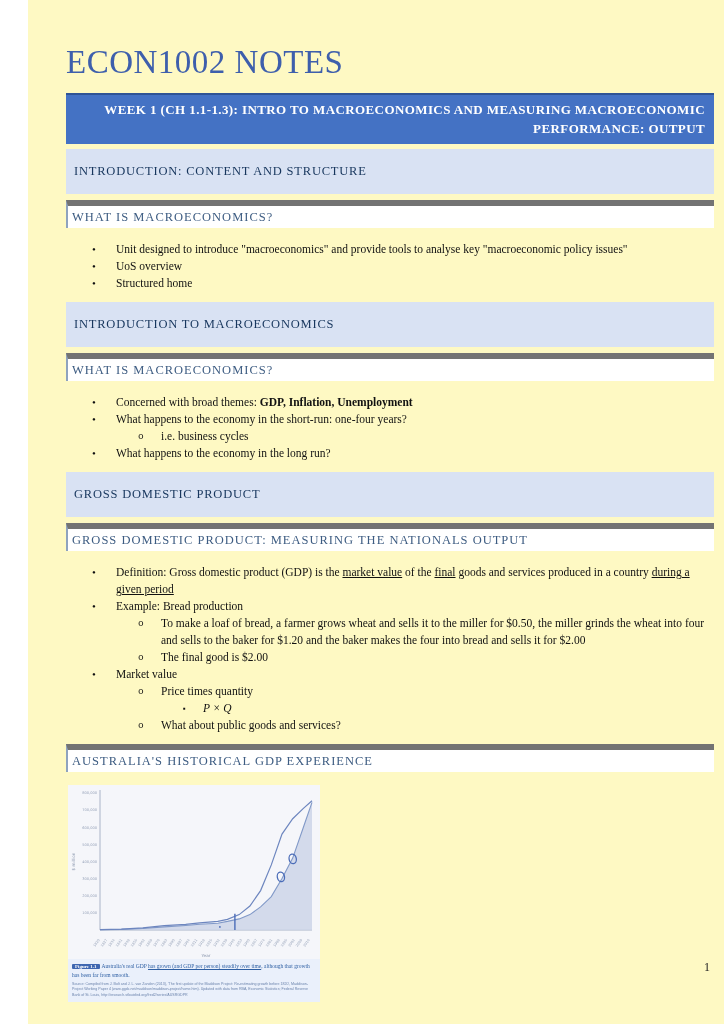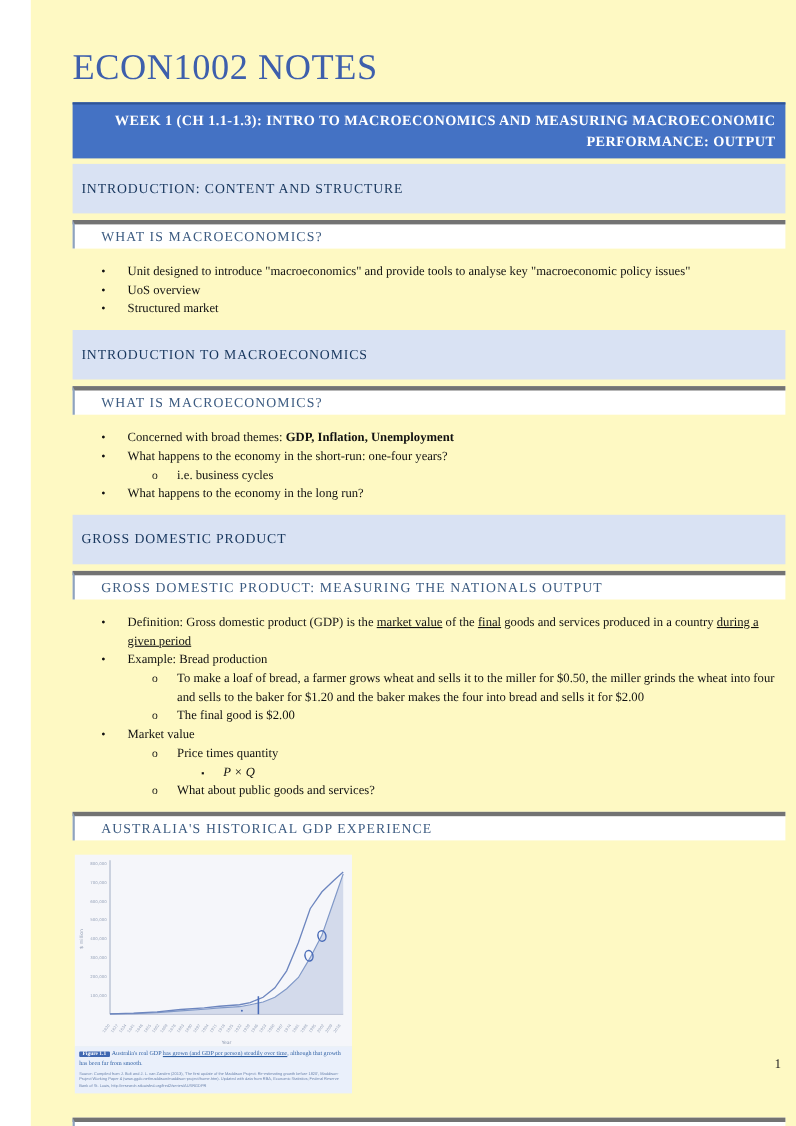--- a/index.html
+++ b/index.html
@@ -4,22 +4,22 @@
 <style>
   html,body{margin:0;padding:0;background:#ffffff;}
   .page{position:relative;width:724px;height:1024px;box-sizing:border-box;
         padding:44px 38px 0;background:#fef9c3;overflow:hidden;
         font-family:"Liberation Serif",serif;color:#111;margin-left:28px;}
   .title{font-size:33px;font-weight:400;color:#3E5FAC;margin:0 0 12px;letter-spacing:.5px;}
   .banner{background:#4472C4;border-top:2px solid #2F5496;color:#fff;font-weight:700;
           font-size:13px;line-height:19px;padding:5px 9px 6px;letter-spacing:.4px;margin:0 0 5px;text-align:right;}
   .h2{background:#D9E2F3;color:#17365D;font-size:12.5px;letter-spacing:.8px;
       padding:15px 8px;margin:0 0 6px;font-weight:400;}
-  .h3{border-top:4px solid #737373;border-left:2px solid #8FA3BE;color:#3D5C82;
-      font-size:12.5px;letter-spacing:1px;padding:4px 24px 3px;margin:0 0 13px;
+  .h3{border-top:6px solid #737373;border-left:2px solid #8FA3BE;color:#3D5C82;
+      font-size:12.5px;letter-spacing:1px;padding:4px 4px 3px;margin:0 0 13px;
       font-weight:400;background:#fff;}
   .list{margin:0 0 10px;}
   .li{display:flex;line-height:17px;font-size:11.5px;}
   .li .mk{flex:0 0 auto;}
   .l1{margin-left:26px;} .l1 .mk{width:24px;font-size:11px;}
   .l2{margin-left:72px;} .l2 .mk{width:23px;font-family:"Liberation Mono",monospace;font-size:9.5px;}
   .l3{margin-left:117px;} .l3 .mk{width:20px;font-size:8px;}
   .u{text-decoration:underline;}
   .it{font-style:italic;}
   .figure{width:252px;margin:0 0 22px 2px;}
@@ -48,21 +48,21 @@
     <div class="li l1">
       <span class="mk">•</span>
       <span class="txt">Unit designed to introduce "macroeconomics" and provide tools to analyse key "macroeconomic policy issues"</span>
     </div>
     <div class="li l1">
       <span class="mk">•</span>
       <span class="txt">UoS overview</span>
     </div>
     <div class="li l1">
       <span class="mk">•</span>
-      <span class="txt">Structured market</span>
+      <span class="txt">Structured home</span>
     </div>
   </div>
 
   <div class="h2">INTRODUCTION TO MACROECONOMICS</div>
 
   <div class="h3">WHAT IS MACROECONOMICS?</div>
   <div class="list">
     <div class="li l1">
       <span class="mk">•</span>
       <span class="txt"><span>Concerned with broad themes: </span><b>GDP, Inflation, Unemployment</b></span>

